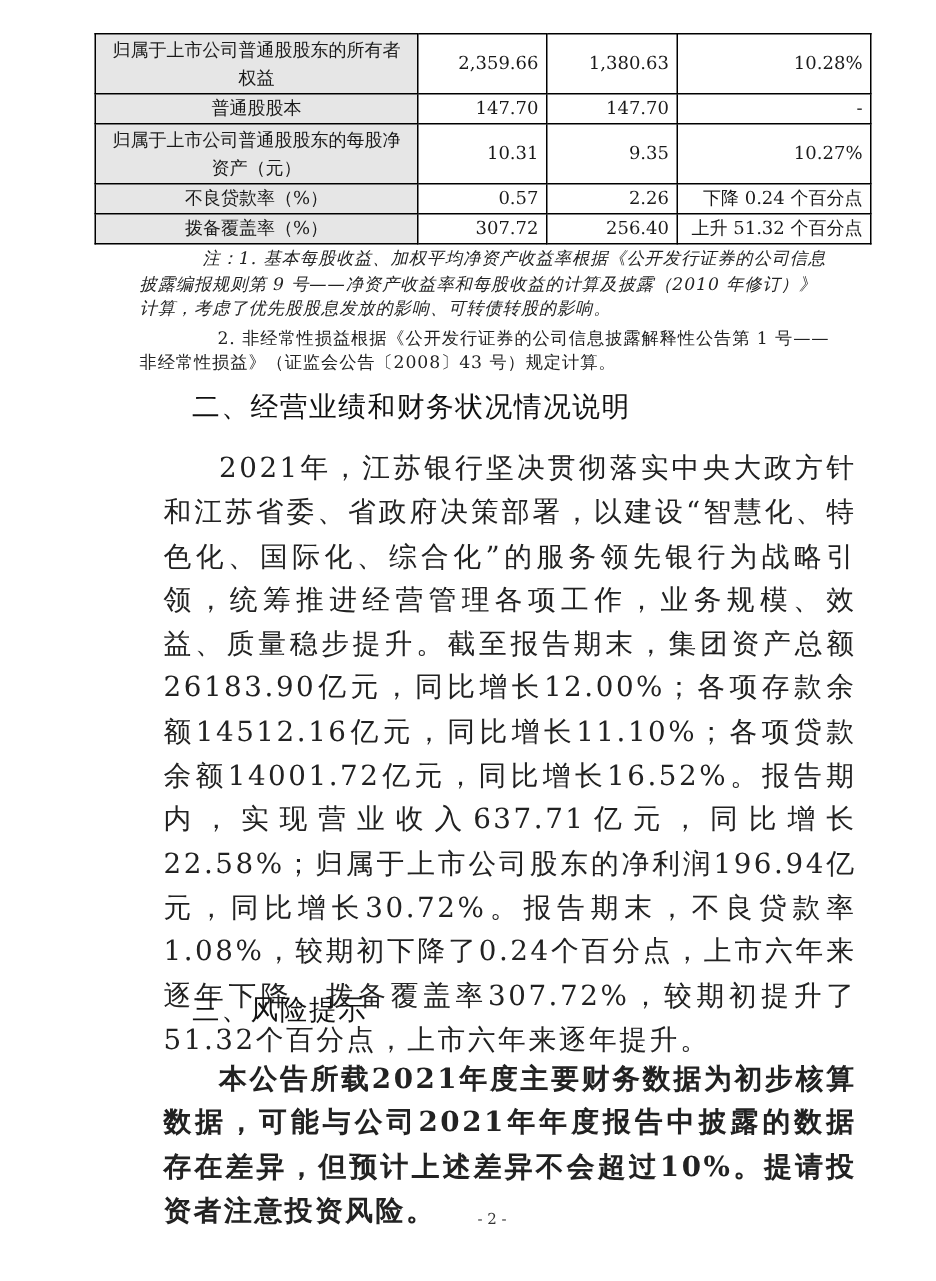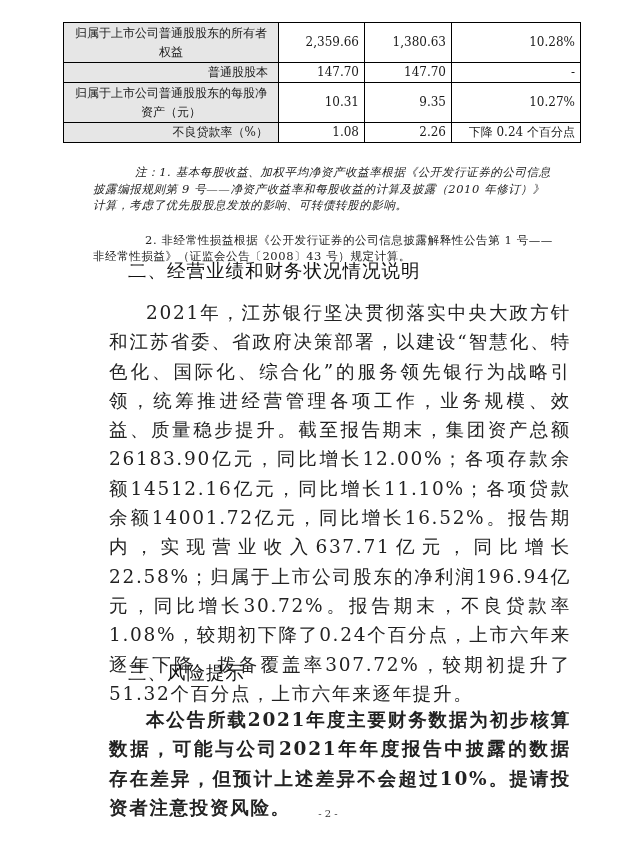--- a/index.html
+++ b/index.html
@@ -24,31 +24,31 @@
     line-height: 19px;
     vertical-align: middle;
   }
   table.fin td.label {
     background: #e6e6e6;
     text-align: center;
     padding: 0 10px;
   }
   table.fin td.num { text-align: right; }
   table.fin tr.tall td { height: 39px; }
-  table.fin tr.short td { height: 19px; text-align: right; }
+  table.fin tr.short td { height: 19px; }
 
   
   .notes {
     position: absolute; left: 77px; top: 164px; width: 460px;
     font-size: 11.5px; line-height: 16.5px; letter-spacing: 0.6px;
     color: #222;
   }
   .notes p { margin: 0; }
   .notes .n1 { text-indent: 42px; font-style: italic; }
-  .notes .n2 { text-indent: 52px; margin-top: 18px; }
+  .notes .n2 { text-indent: 52px; margin-top: 3px; }
 
   
   .h2 {
     position: absolute; left: 112px;
     font-family: "DejaVu Sans", "Liberation Sans", sans-serif;
     font-weight: normal; font-size: 18.5px; letter-spacing: 1px;
     color: #111; margin: 0;
   }
 
   
@@ -92,23 +92,29 @@
         <td class="num">-</td>
       </tr>
       <tr class="tall">
         <td class="label">归属于上市公司普通股股东的每股净资产（元）</td>
         <td class="num">10.31</td>
         <td class="num">9.35</td>
         <td class="num">10.27%</td>
       </tr>
       <tr class="short">
         <td class="label">不良贷款率（%）</td>
-        <td class="num">1.08</td>
+        <td class="num">0.57</td>
         <td class="num">2.26</td>
         <td class="num">下降 0.24 个百分点</td>
+      </tr>
+      <tr class="short">
+        <td class="label">拨备覆盖率（%）</td>
+        <td class="num">307.72</td>
+        <td class="num">256.40</td>
+        <td class="num">上升 51.32 个百分点</td>
       </tr>
     </tbody>
   </table>
 
   <div class="notes">
     <p class="n1">注：1. 基本每股收益、加权平均净资产收益率根据《公开发行证券的公司信息披露编报规则第 9 号——净资产收益率和每股收益的计算及披露（2010 年修订）》计算，考虑了优先股股息发放的影响、可转债转股的影响。</p>
     <p class="n2">2. 非经常性损益根据《公开发行证券的公司信息披露解释性公告第 1 号——非经常性损益》（证监会公告〔2008〕43 号）规定计算。</p>
   </div>
 
   <h2 class="h2" style="top:258px;">二、经营业绩和财务状况情况说明</h2>

